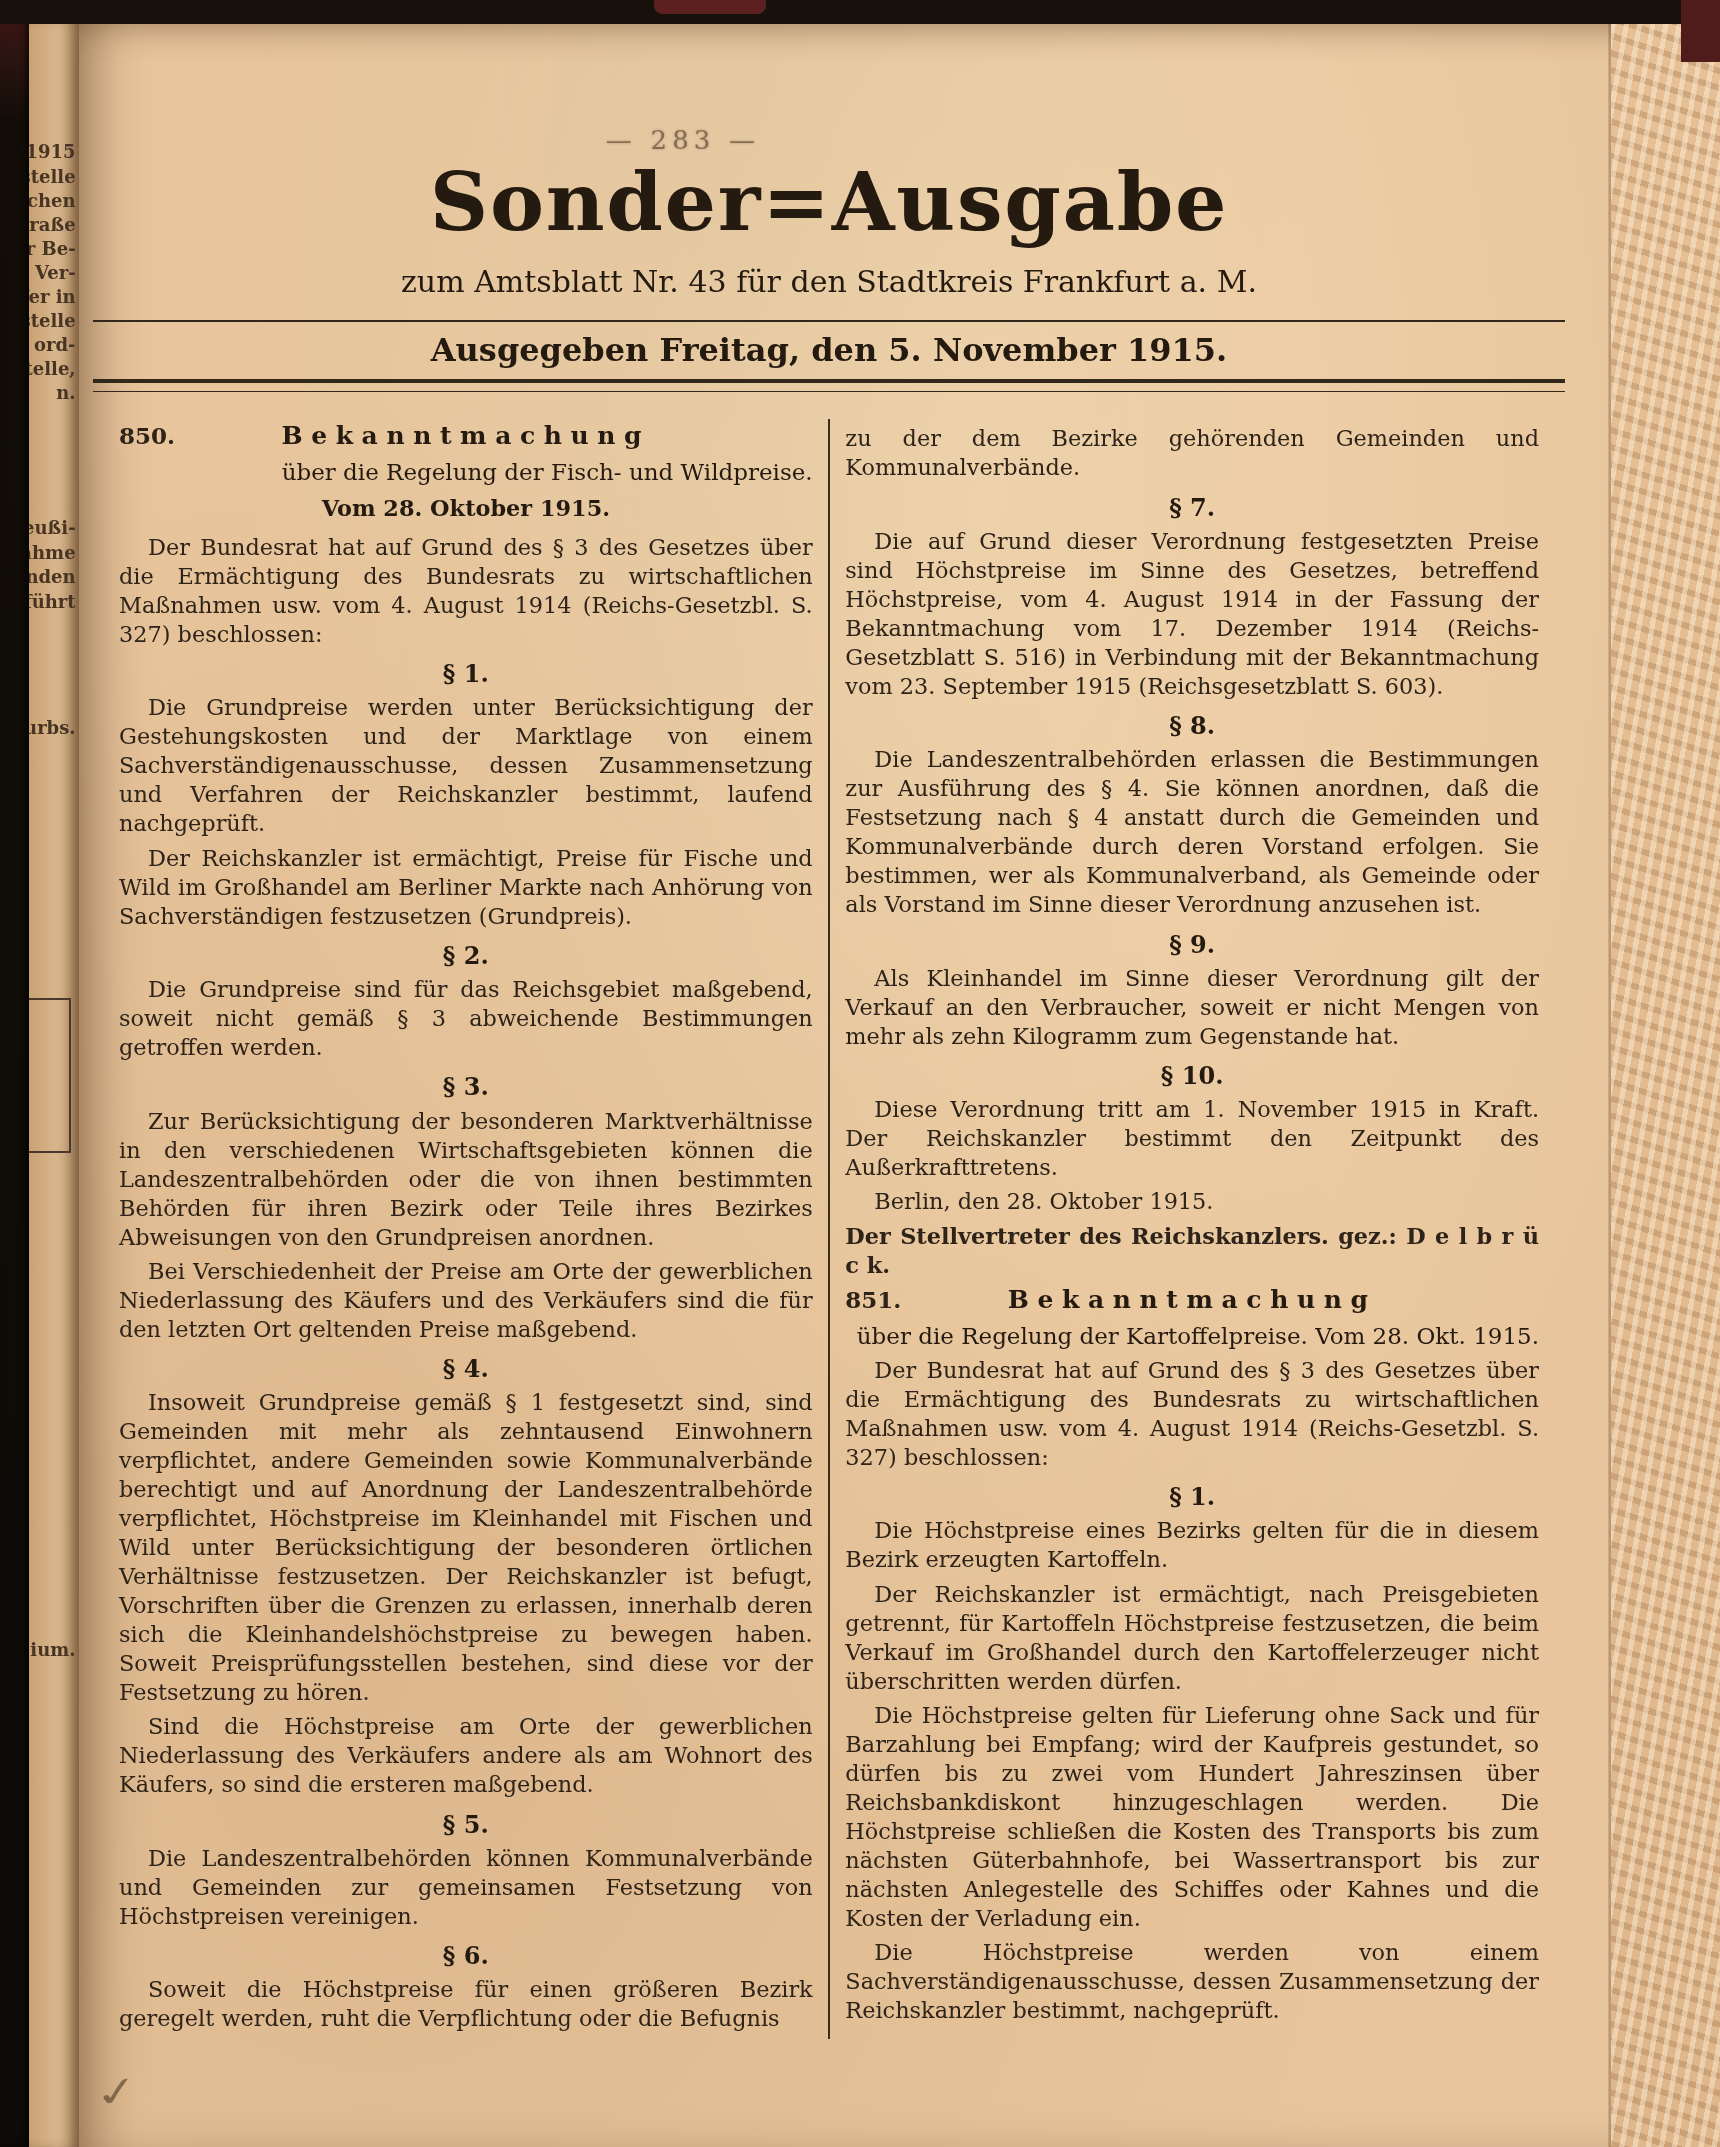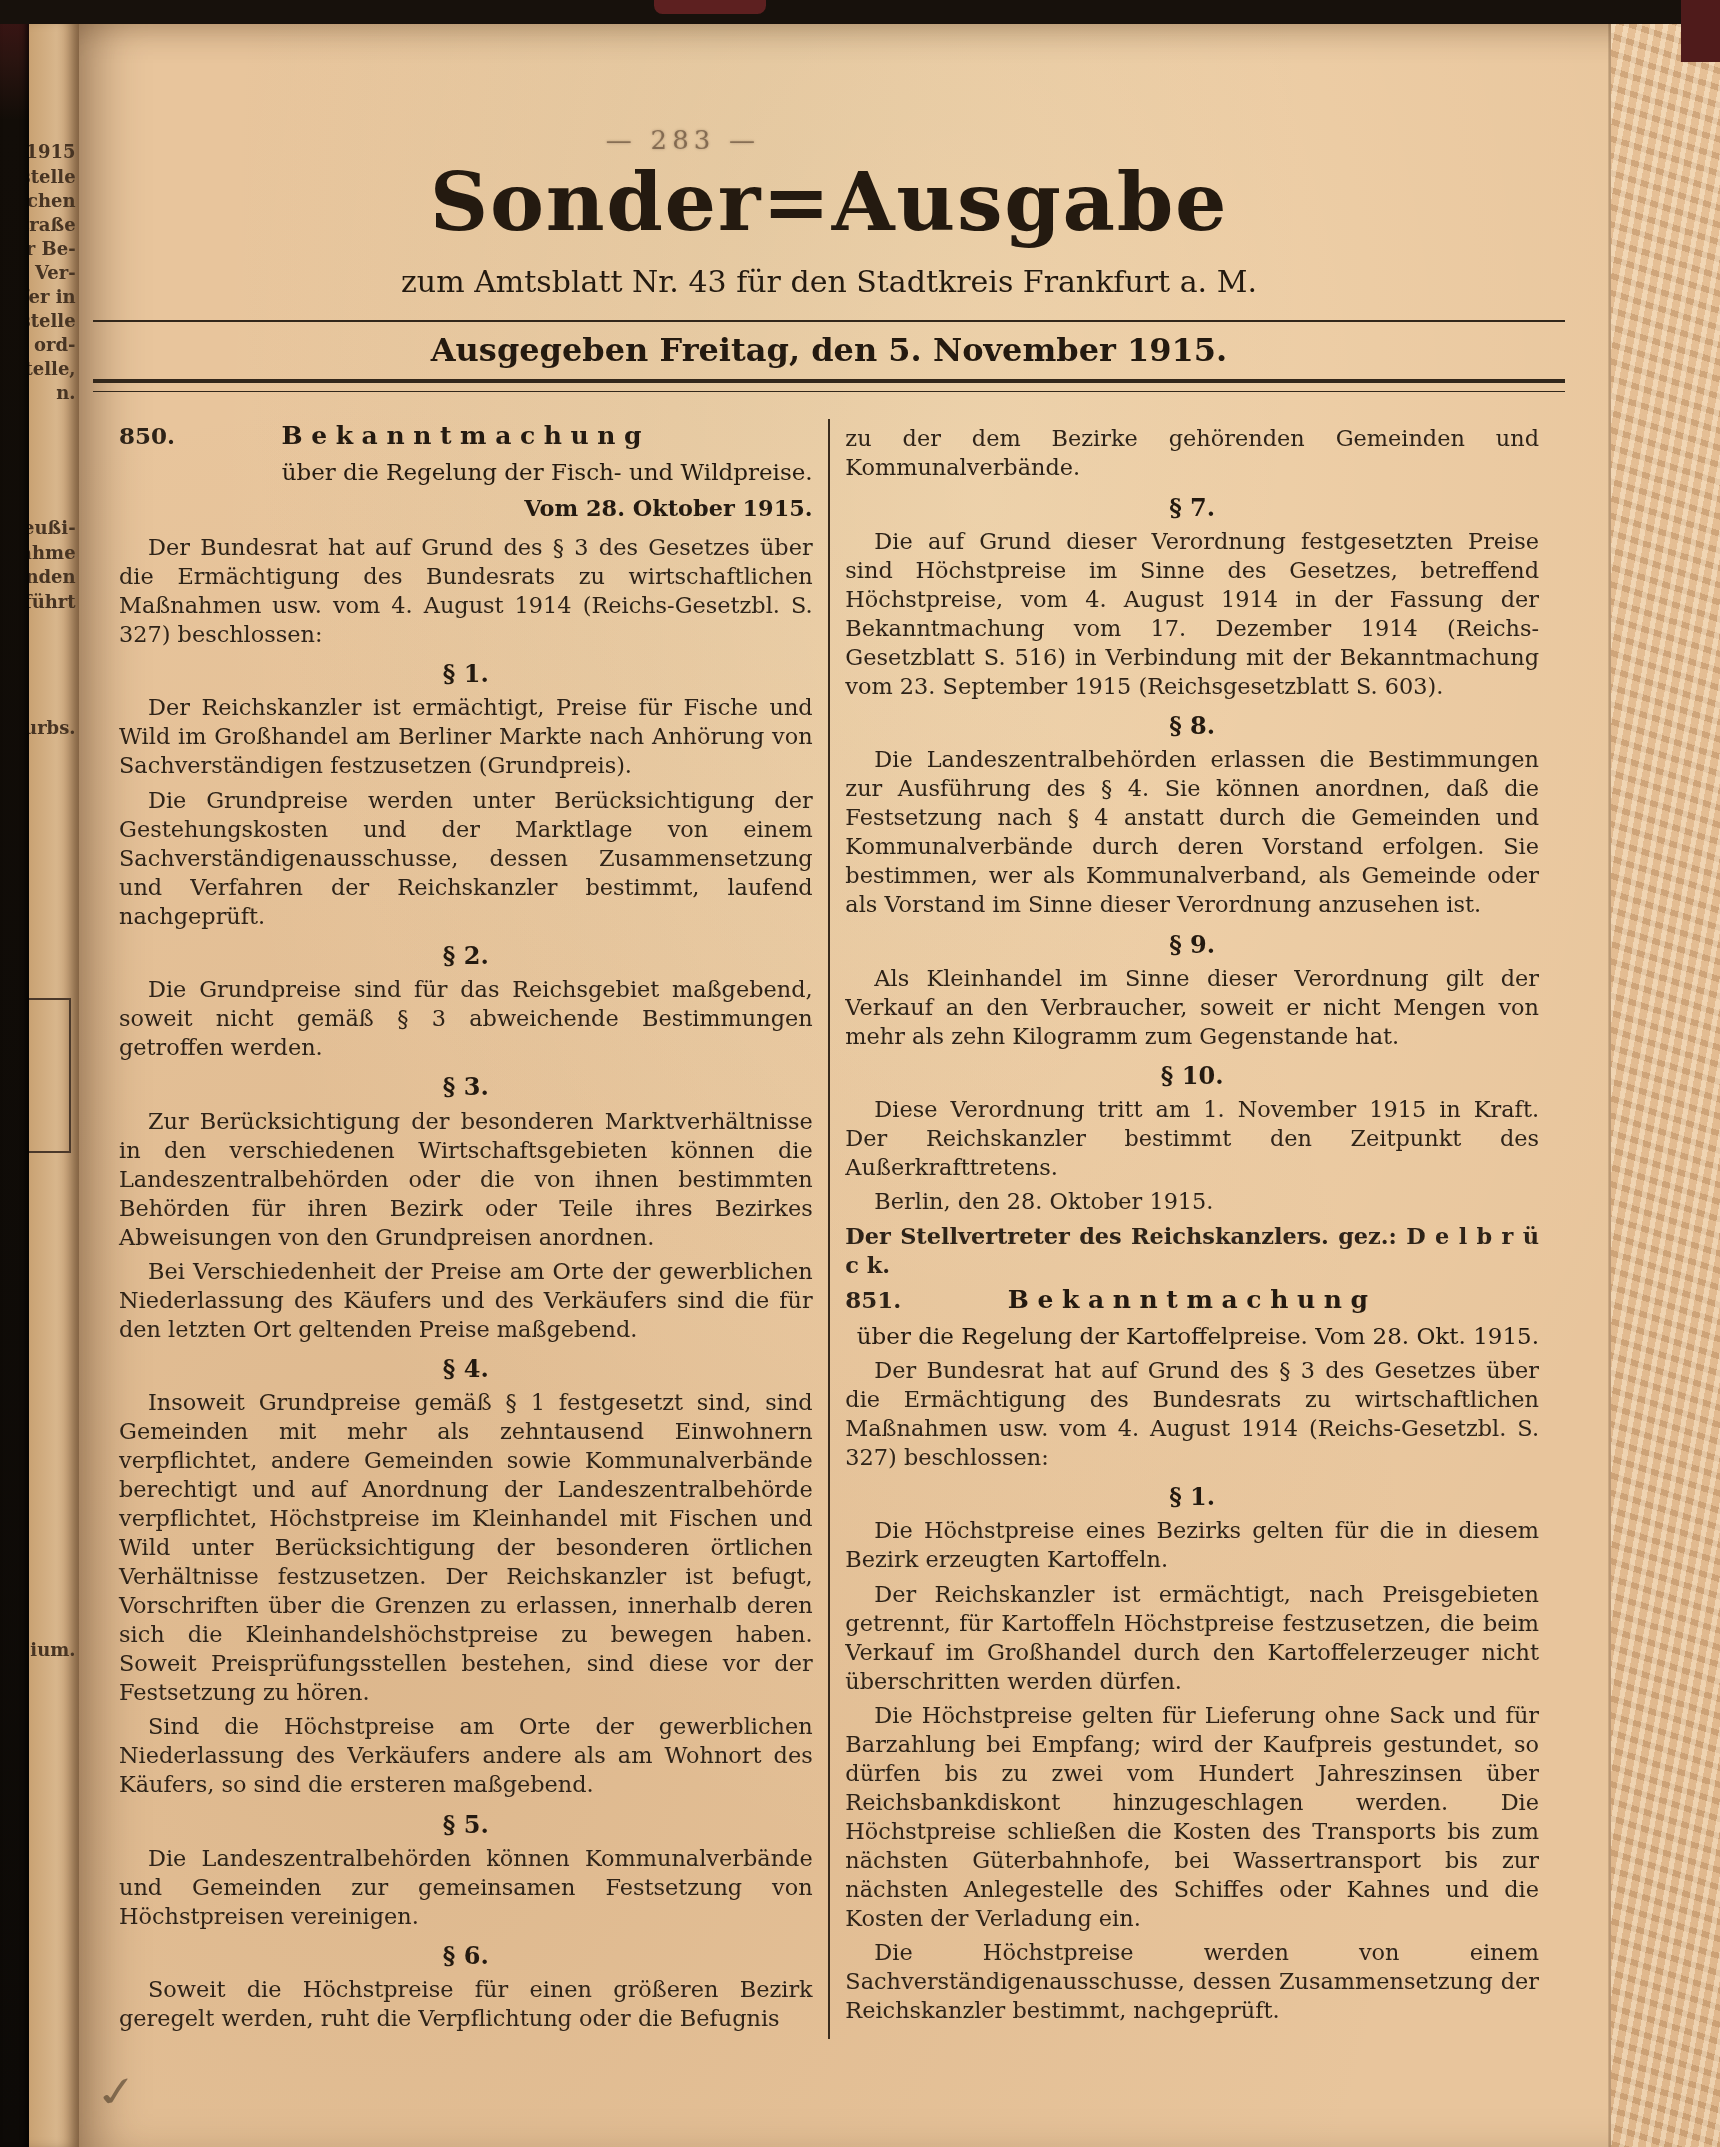--- a/index.html
+++ b/index.html
@@ -52,21 +52,21 @@
   .dateline { padding:8.6px 0 10.3px; text-align:center; font-size:32px; font-weight:700; color:#241a10; }
   .rule-double { margin:0 -26px; height:7.7px; border-top:4.3px solid #32271b; border-bottom:1.7px solid #32271b; }
   
   .columns { display:flex; align-items:stretch; margin-top:27.5px; font-size:22.4px; line-height:29px; }
   .col { flex:1 1 0; min-width:0; }
   .divider { width:1.7px; background:#3a2c1e; margin:0 15.5px; }
   .art-head { position:relative; text-align:center; margin:1.7px 0 6.9px; }
   .art-num { position:absolute; left:0; top:0; font-weight:700; font-size:23px; }
   .art-title { font-weight:700; font-size:25px; letter-spacing:8.6px; color:#241a10; }
   .art-sub { text-align:right; font-weight:400; font-size:23px; color:#241a10; }
-  .art-date { text-align:right; font-weight:700; font-size:22.4px; margin:6.9px 0 10.3px; color:#241a10; }
+  .art-date { text-align:center; font-weight:700; font-size:22.4px; margin:6.9px 0 10.3px; color:#241a10; }
   .sec { text-align:center; font-weight:700; font-size:24px; margin:10.3px 0 5.2px; color:#241a10; }
   .para { margin:5.2px 0; text-indent:29px; text-align:justify; }
   .noindent { text-indent:0; }
   .bold { font-weight:700; }
   .pen-mark { position:absolute; left:22.4px; bottom:33px; font-size:38px; color:rgba(60,45,30,.55); transform:rotate(-12deg) scaleX(1.4); }
 </style>
 </head>
 <body>
 
 <div class="canvas">
@@ -116,22 +116,22 @@
         <div class="col">
           <div class="art-head">
             <span class="art-num">850.</span>
             <span class="art-title">Bekanntmachung</span>
           </div>
           <div class="art-sub">über die Regelung der Fisch- und Wildpreise.</div>
           <div class="art-date">Vom 28. Oktober 1915.</div>
 
           <p class="para">Der Bundesrat hat auf Grund des § 3 des Gesetzes über die Ermächtigung des Bundesrats zu wirtschaftlichen Maßnahmen usw. vom 4. August 1914 (Reichs-Gesetzbl. S. 327) beschlossen:</p>
           <div class="sec">§ 1.</div>
+          <p class="para">Die Grundpreise werden unter Berücksichtigung der Gestehungskosten und der Marktlage von einem Sachverständigenausschusse, dessen Zusammensetzung und Verfahren der Reichskanzler bestimmt, laufend nachgeprüft.</p>
           <p class="para">Der Reichskanzler ist ermächtigt, Preise für Fische und Wild im Großhandel am Berliner Markte nach Anhörung von Sachverständigen festzusetzen (Grundpreis).</p>
-          <p class="para">Die Grundpreise werden unter Berücksichtigung der Gestehungskosten und der Marktlage von einem Sachverständigenausschusse, dessen Zusammensetzung und Verfahren der Reichskanzler bestimmt, laufend nachgeprüft.</p>
           <div class="sec">§ 2.</div>
           <p class="para">Die Grundpreise sind für das Reichsgebiet maßgebend, soweit nicht gemäß § 3 abweichende Bestimmungen getroffen werden.</p>
           <div class="sec">§ 3.</div>
           <p class="para">Zur Berücksichtigung der besonderen Marktverhältnisse in den verschiedenen Wirtschaftsgebieten können die Landeszentralbehörden oder die von ihnen bestimmten Behörden für ihren Bezirk oder Teile ihres Bezirkes Abweisungen von den Grundpreisen anordnen.</p>
           <p class="para">Bei Verschiedenheit der Preise am Orte der gewerblichen Niederlassung des Käufers und des Verkäufers sind die für den letzten Ort geltenden Preise maßgebend.</p>
           <div class="sec">§ 4.</div>
           <p class="para">Insoweit Grundpreise gemäß § 1 festgesetzt sind, sind Gemeinden mit mehr als zehntausend Einwohnern verpflichtet, andere Gemeinden sowie Kommunalverbände berechtigt und auf Anordnung der Landeszentralbehörde verpflichtet, Höchstpreise im Kleinhandel mit Fischen und Wild unter Berücksichtigung der besonderen örtlichen Verhältnisse festzusetzen. Der Reichskanzler ist befugt, Vorschriften über die Grenzen zu erlassen, innerhalb deren sich die Kleinhandelshöchstpreise zu bewegen haben. Soweit Preisprüfungsstellen bestehen, sind diese vor der Festsetzung zu hören.</p>
           <p class="para">Sind die Höchstpreise am Orte der gewerblichen Niederlassung des Verkäufers andere als am Wohnort des Käufers, so sind die ersteren maßgebend.</p>
           <div class="sec">§ 5.</div>
           <p class="para">Die Landeszentralbehörden können Kommunalverbände und Gemeinden zur gemeinsamen Festsetzung von Höchstpreisen vereinigen.</p>

